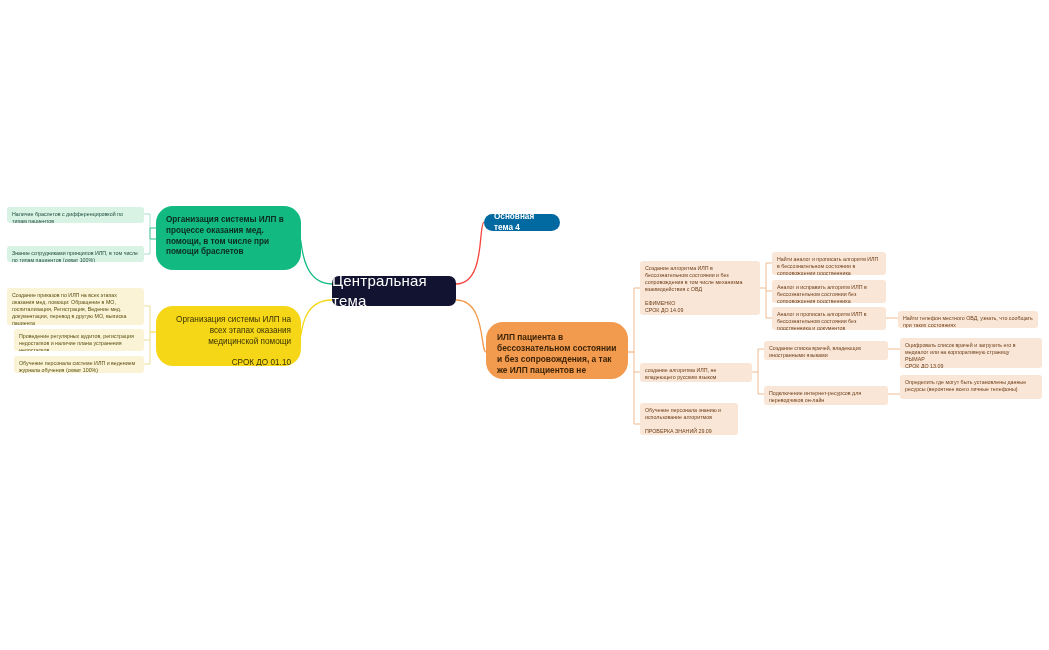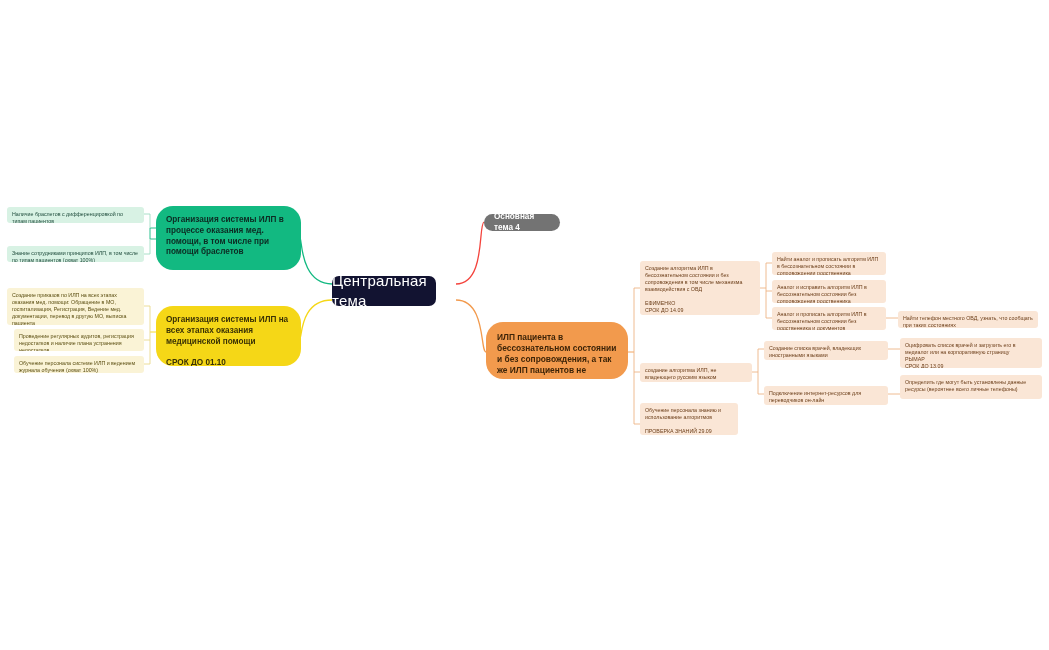--- a/index.html
+++ b/index.html
@@ -47,32 +47,33 @@
     background: #12b981;
     color: #0d2b23;
     font-size: 8.2px;
     font-weight: 700;
     padding: 9px 10px;
   }
   .node-yellow {
     background: #f5d717;
     color: #3a3205;
     font-size: 8.2px;
-    font-weight: 700;
+    font-weight: 400;
     padding: 9px 10px;
+    text-align: right;
   }
   .node-orange {
     background: #f29a4d;
     color: #3d2408;
     font-size: 8.4px;
     font-weight: 700;
     padding: 10px 11px;
   }
   .node-red {
-    background: #737373;
+    background: #0369a1;
     color: #ffffff;
     font-size: 8.2px;
     font-weight: 700;
     padding: 6px 10px;
     display: flex;
     align-items: center;
   }
 
   
   .node-sub-green {
@@ -141,21 +142,21 @@
 
     <path d="M 752 372 L 758 372" stroke="#edb487" stroke-width="0.9" fill="none"></path>
     <path d="M 758 349 L 758 394" stroke="#edb487" stroke-width="0.9" fill="none"></path>
     <path d="M 758 349 L 764 349" stroke="#edb487" stroke-width="0.9" fill="none"></path>
     <path d="M 758 394 L 764 394" stroke="#edb487" stroke-width="0.9" fill="none"></path>
 
     <path d="M 888 349 L 900 349" stroke="#edb487" stroke-width="0.9" fill="none"></path>
     <path d="M 888 394 L 900 394" stroke="#edb487" stroke-width="0.9" fill="none"></path>
   </svg>
 
-  <div class="node node-central" style="left:332px; top:276px; width:104px; height:30px;">
+  <div class="node node-central" style="left:332px; top:276px; width:124px; height:30px;">
     <span>Центральная тема</span>
   </div>
 
   <div class="node node-green" style="left:156px; top:206px; width:145px; height:64px;">Организация системы ИЛП в процессе оказания мед. помощи, в том числе при помощи браслетов
 
 СРОК ДО 01.10</div>
 
   <div class="node node-sub-green" style="left:7px; top:207px; width:137px; height:16px;">Наличие браслетов с дифференцировкой по типам пациентов</div>
 
   <div class="node node-sub-green" style="left:7px; top:246px; width:137px; height:16px;">Знание сотрудниками принципов ИЛП, в том числе по типам пациентов (охват 100%)</div>

